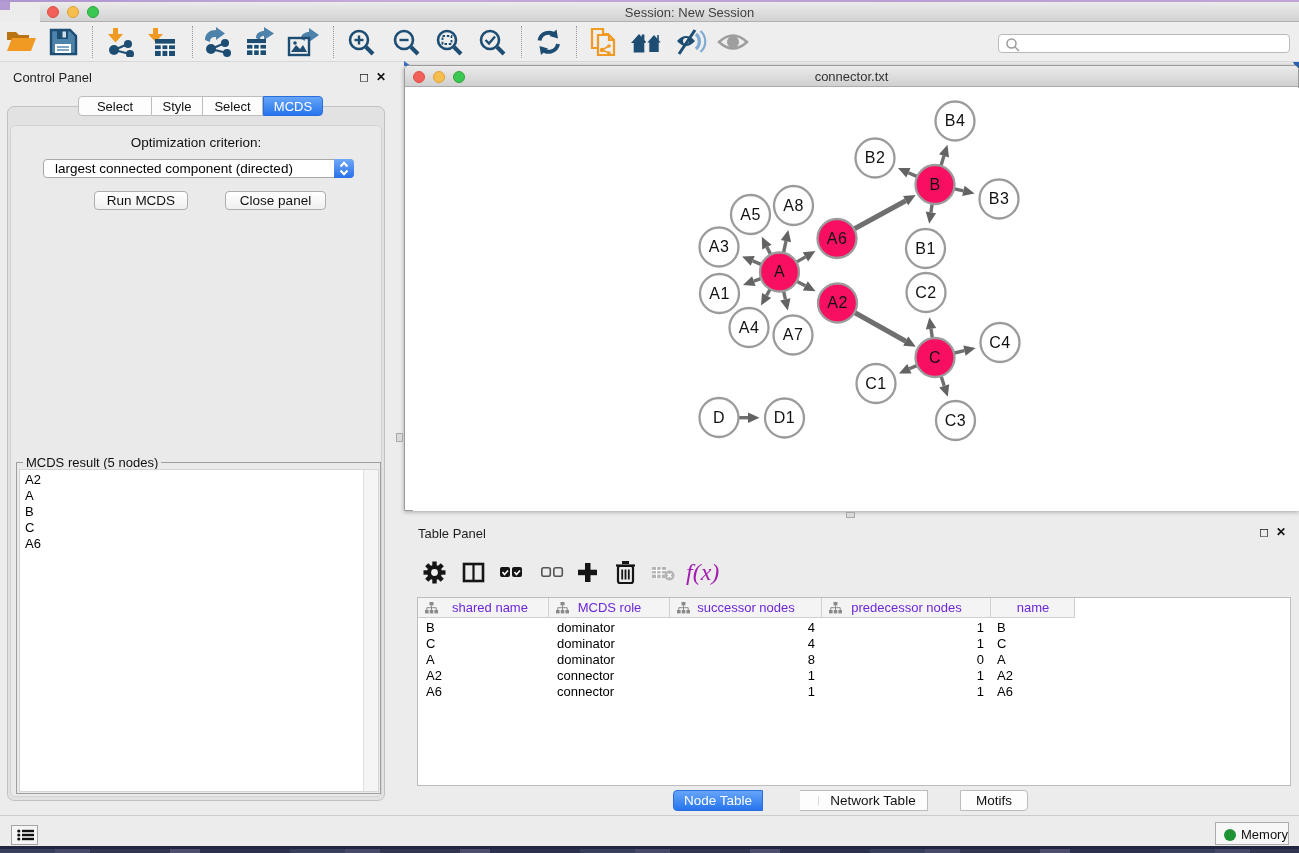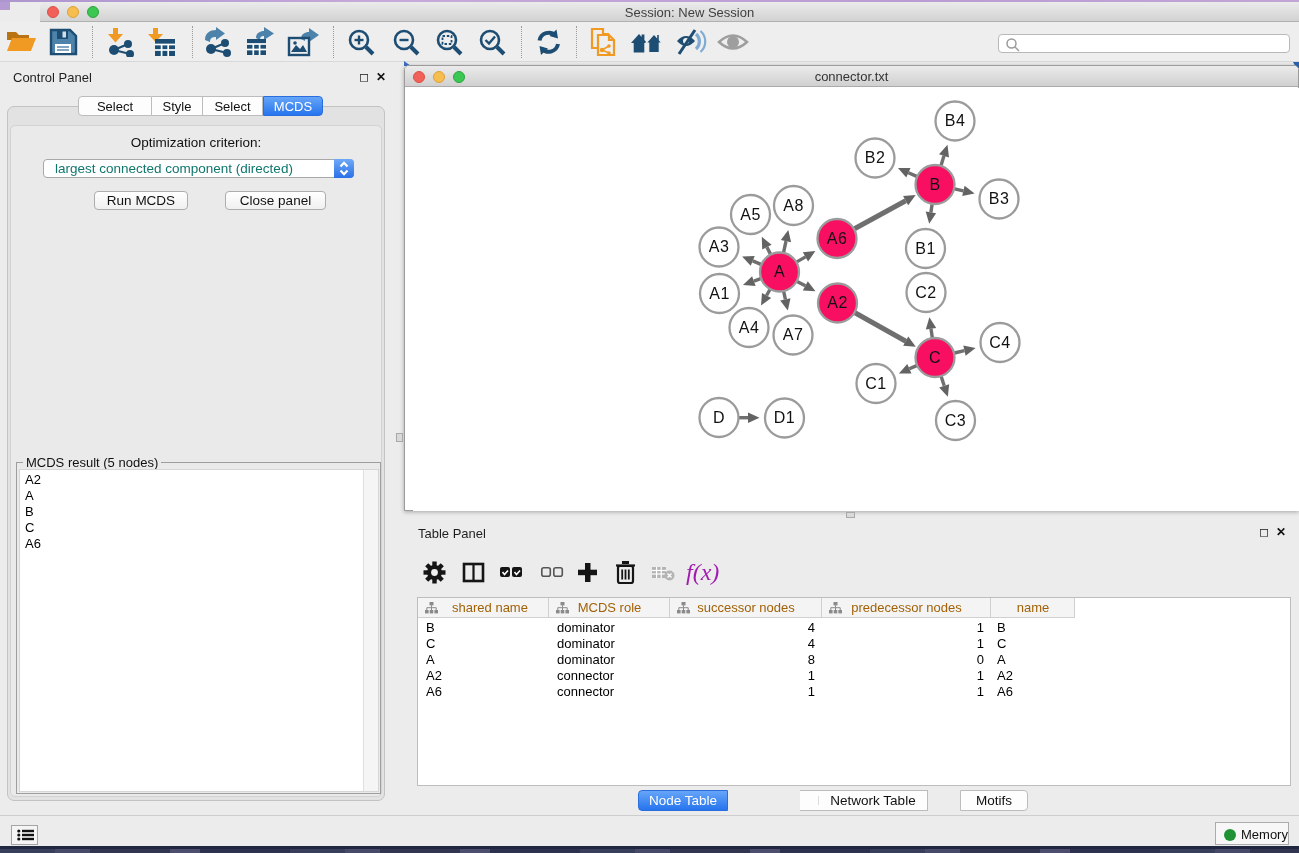--- a/index.html
+++ b/index.html
@@ -14,36 +14,36 @@
 .sep { width:0; height:32px; border-left:1px dotted #9a9a9a; top:26px; }
 #searchbox { left:998px; top:34px; width:292px; height:19px; background:#fff; border:1px solid #b9b9b9; border-radius:4px; }
 
 #cp-title { left:13px; top:70px; font-size:13px; color:#1f1f1f; }
 .winbtn { font-size:12px; color:#111; top:70px; }
 .cptab { top:96px; height:20px; border:1px solid #bcbcbc; background:#fdfdfd; font-size:13px; color:#111; text-align:center; line-height:19px; z-index:5; }
 .cptab.sel { background:linear-gradient(#66a5f8,#2674ee); color:#fff; border-color:#2a6ede; }
 #cp-panel { left:7px; top:106px; width:378px; height:695px; background:#e2e2e2; border:1px solid #c2c2c2; border-radius:7px; }
 #cp-inner { left:10px; top:125px; width:372px; height:672px; background:#eaeaea; border:1px solid #d2d2d2; border-radius:5px; }
 #opt-label { left:0; top:135px; width:392px; text-align:center; font-size:13.5px; color:#111; }
-#combo { left:43px; top:159px; width:311px; height:19px; background:#fff; border:1px solid #a8a8a8; border-radius:4px; font-size:13.5px; color:#0f766e; line-height:17px; padding-left:11px; white-space:nowrap; }
+#combo { left:43px; top:159px; width:311px; height:19px; background:#fff; border:1px solid #a8a8a8; border-radius:4px; font-size:13.5px; color:#000000; line-height:17px; padding-left:11px; white-space:nowrap; }
 #combo-btn { position:absolute; right:-1px; top:-1px; width:20px; height:19px; border-radius:0 4px 4px 0; background:linear-gradient(#6fa9f8,#2a70e8); }
 .btn { top:191px; height:19px; background:linear-gradient(#ffffff,#f0f0f0); border:1px solid #adadad; border-radius:4px; font-size:13.5px; color:#111; text-align:center; line-height:17px; }
 #fieldset { left:16px; top:462px; width:365px; height:332px; border:1px solid #9e9e9e; }
 #legend { position:absolute; left:6px; top:-8px; background:#eaeaea; padding:0 3px; font-size:13px; color:#111; }
 #mcds-list { position:absolute; left:2px; top:6px; width:360px; height:323px; background:#fff; border:1px solid #d6d6d6; font-size:13px; color:#000; line-height:16px; padding:2px 0 0 5px; }
 #mcds-scroll { position:absolute; right:0px; top:0px; width:15px; height:321px; background:#f5f5f5; border-left:1px solid #e0e0e0; }
 
 #netwin { left:404px; top:65px; width:895px; height:446px; border:1px solid #9b9b9b; border-radius:5px 5px 0 0; box-shadow:0 1px 4px rgba(0,0,0,0.3); background:#fff; }
 #nettitle { position:absolute; left:0; top:0; width:893px; height:21px; background:linear-gradient(#ebebeb,#d0d0d0); border-bottom:1px solid #ababab; border-radius:4px 4px 0 0; }
 #nettitle .t { position:absolute; width:100%; text-align:center; font-size:13px; color:#333; top:3px; }
 #netcontent { position:absolute; left:8px; top:22px; width:893px; height:423px; background:#fff; }
 
 #tp-title { left:418px; top:526px; font-size:13px; color:#1f1f1f; }
 #table-box { left:417px; top:597px; width:874px; height:189px; background:#fff; border:1px solid #bdbdbd; }
-.th { position:absolute; top:0; height:20px; background:#f4f4f4; border-right:1px solid #d0d0d0; border-bottom:1px solid #d0d0d0; font-size:13px; color:#a16207; text-align:center; line-height:19px; }
+.th { position:absolute; top:0; height:20px; background:#f4f4f4; border-right:1px solid #d0d0d0; border-bottom:1px solid #d0d0d0; font-size:13px; color:#6d28d9; text-align:center; line-height:19px; }
 .cell { position:absolute; font-size:13px; color:#000; height:16px; line-height:16px; }
 .btab { top:790px; height:21px; background:#fdfdfd; border:1px solid #bcbcbc; font-size:13.5px; color:#111; text-align:center; line-height:19px; }
 .btab.sel { background:linear-gradient(#66a5f8,#2674ee); color:#fff; border-color:#2a6ede; }
 
 #statusbar { left:0; top:815px; width:1299px; height:32px; background:#ececec; border-top:1px solid #cdcdcd; }
 #listbtn { left:11px; top:825px; width:27px; height:20px; background:#f5f5f5; border:1px solid #a5a5a5; }
 #membtn { left:1215px; top:822px; width:74px; height:23px; background:#f7f7f7; border:1px solid #ababab; }
 #botstrip { left:0; top:846px; width:1299px; height:7px; background:#20263f; z-index:41; }
 #botstrip2 { left:0; top:849px; width:1299px; height:4px; z-index:42; background:repeating-linear-gradient(90deg,#3c4360 0 55px,#4e5070 55px 90px,#343852 90px 170px,#555577 170px 200px,#2e3350 200px 290px); opacity:0.85; }
 #bluecorner { left:1293px; top:62px; width:6px; height:6px; background:#2a62b0; clip-path:polygon(0 0,100% 0,100% 100%,55% 100%); }
@@ -413,21 +413,21 @@
     <div class="abs cell" style="left:139px;top:70px;width:110px;">connector</div>
     <div class="abs cell" style="left:253px;top:70px;width:144px;text-align:right;">1</div>
     <div class="abs cell" style="left:405px;top:70px;width:161px;text-align:right;">1</div>
     <div class="abs cell" style="left:579px;top:70px;width:70px;">A2</div>
     <div class="abs cell" style="left:8px;top:86px;width:120px;">A6</div>
     <div class="abs cell" style="left:139px;top:86px;width:110px;">connector</div>
     <div class="abs cell" style="left:253px;top:86px;width:144px;text-align:right;">1</div>
     <div class="abs cell" style="left:405px;top:86px;width:161px;text-align:right;">1</div>
     <div class="abs cell" style="left:579px;top:86px;width:70px;">A6</div>
 </div>
-<div class="abs btab sel" style="left:638px;width:90px;border-radius:4px 0 0 4px;">Node Table</div>
+<div class="abs btab sel" style="left:673px;width:90px;border-radius:4px 0 0 4px;">Node Table</div>
 <div class="abs btab" style="left:800px;width:104px;border-left:0;">Edge Table</div>
 <div class="abs btab" style="left:819px;width:109px;border-left:0;">Network Table</div>
 <div class="abs btab" style="left:960px;width:68px;border-radius:0 4px 4px 0;">Motifs</div>
 
 <div class="abs" id="statusbar"></div>
 <div class="abs" id="listbtn">
     <svg width="17" height="12" style="position:absolute;left:5px;top:3px">
       <g fill="#111">
         <circle cx="1.8" cy="2" r="1.6"></circle>
         <circle cx="1.8" cy="6" r="1.6"></circle>

